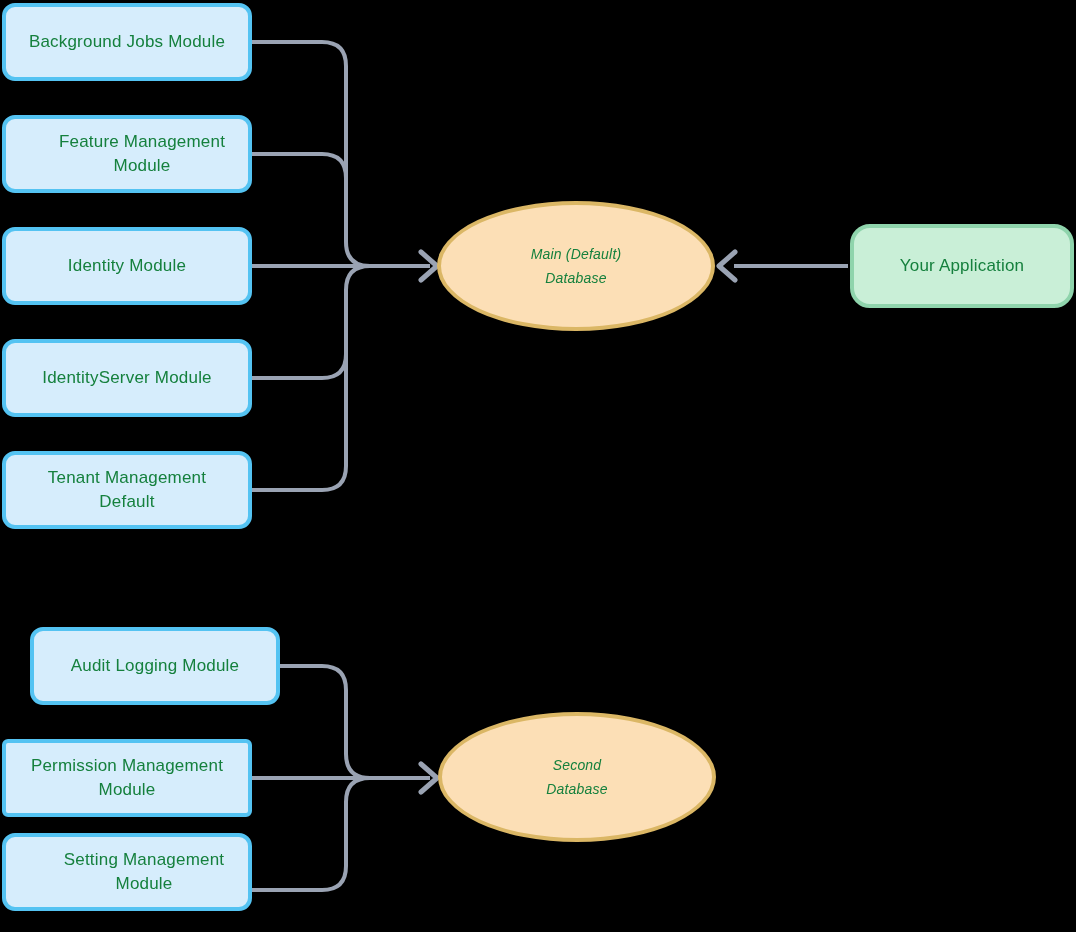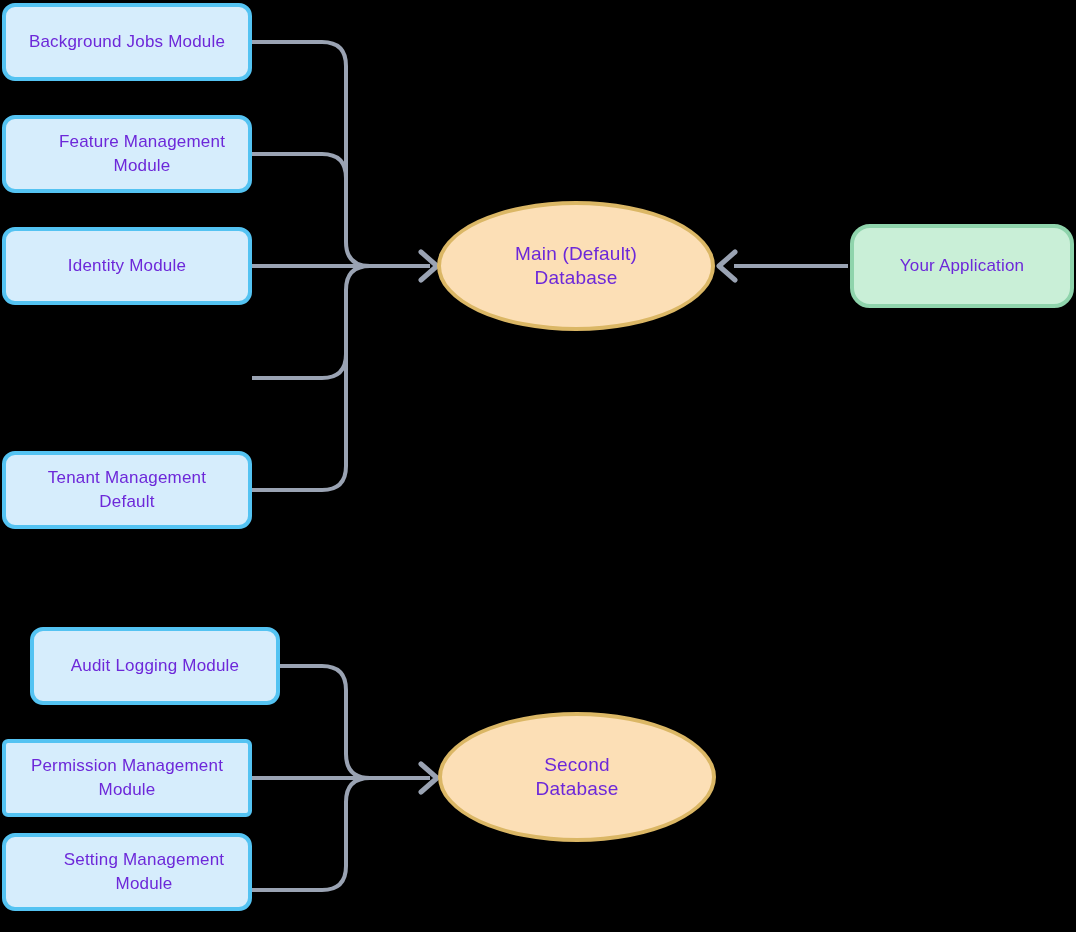--- a/index.html
+++ b/index.html
@@ -22,21 +22,21 @@
     width: 1076px;
     height: 932px;
   }
   .node {
     position: absolute;
     box-sizing: border-box;
     display: flex;
     align-items: center;
     justify-content: center;
     text-align: center;
-    color: #6d28d9;
+    color: #15803d;
     font-size: 17px;
     font-weight: 500;
     line-height: 24px;
     letter-spacing: 0.2px;
   }
   .module-node {
     left: 2px;
     width: 250px;
     height: 78px;
     background: #d6edfc;
@@ -44,21 +44,22 @@
     border-radius: 13px;
     padding: 4px 14px;
   }
   .db-node {
     width: 278px;
     height: 130px;
     background: #fcdfb6;
     border: 4px solid #dbb765;
     border-radius: 50%;
     white-space: pre-line;
-    font-size: 19px;
+    font-size: 14px;
+    font-style: italic;
   }
   .app-node {
     left: 850px;
     top: 224px;
     width: 224px;
     height: 84px;
     background: #c9efd7;
     border: 4px solid #8fd4ac;
     border-radius: 20px;
   }
@@ -110,20 +111,23 @@
 
   <div class="node module-node m-a0">
     <span>Background Jobs Module</span>
   </div>
   <div class="node module-node m-a1">
     <span>Feature Management Module</span>
   </div>
   <div class="node module-node m-a2">
     <span>Identity Module</span>
   </div>
+  <div class="node module-node m-a3">
+    <span>IdentityServer Module</span>
+  </div>
   <div class="node module-node m-a4">
     <span>Tenant Management Default</span>
   </div>
 
   <div class="node module-node m-b0">
     <span>Audit Logging Module</span>
   </div>
   <div class="node module-node m-b1">
     <span>Permission Management Module</span>
   </div>

